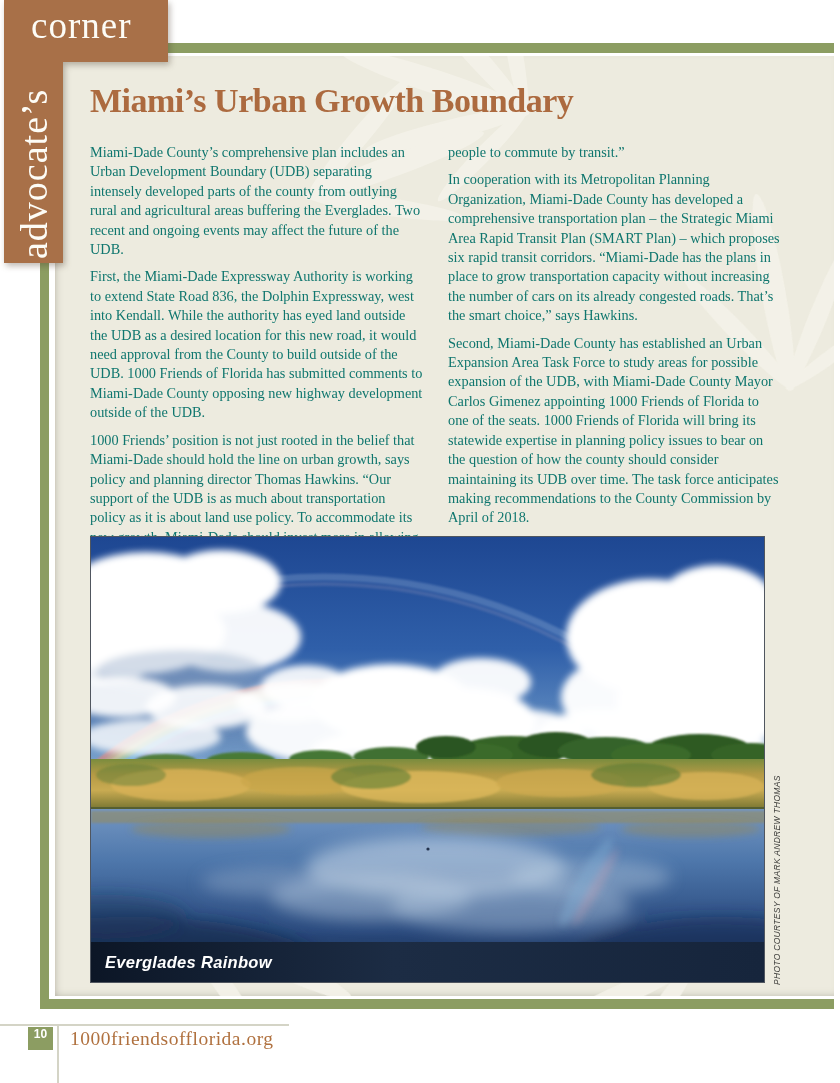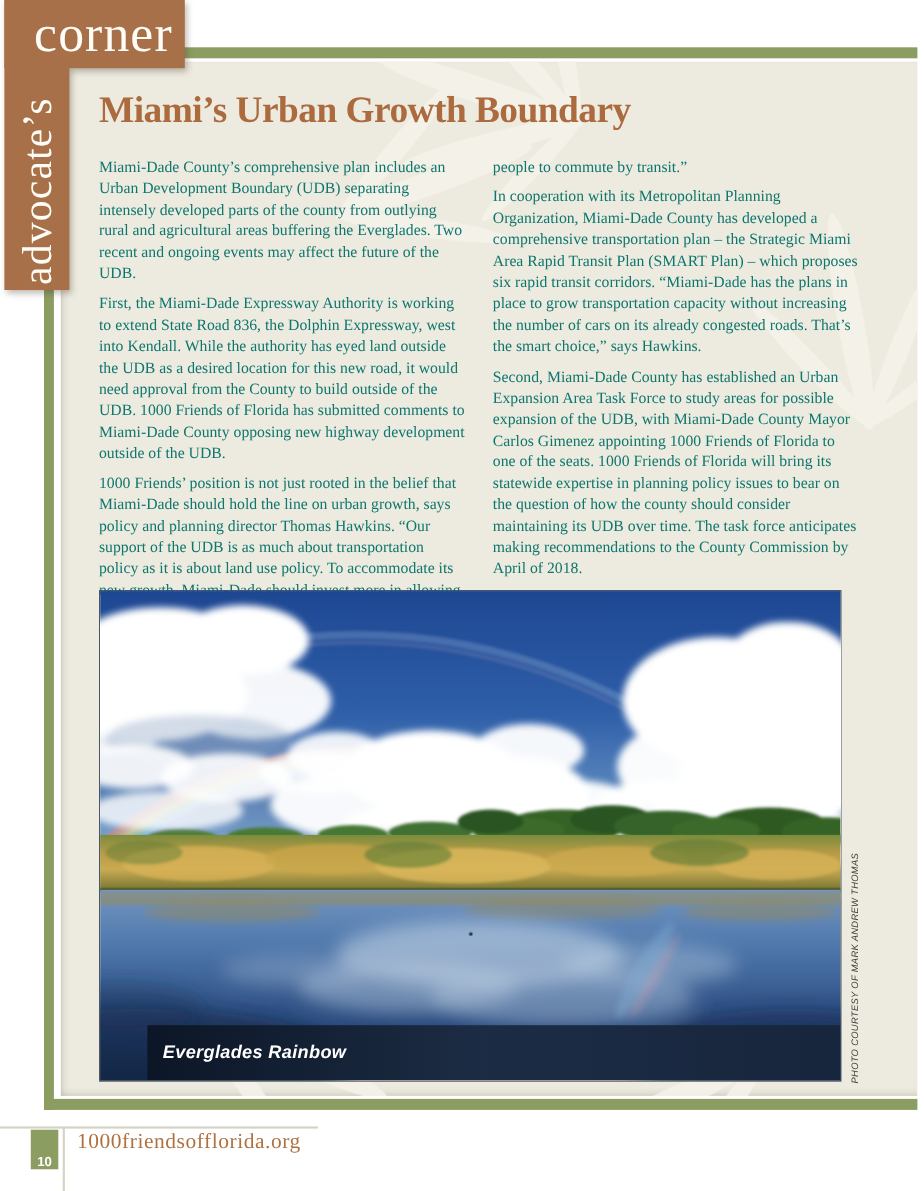--- a/index.html
+++ b/index.html
@@ -13,53 +13,53 @@
 
   
   .panel { position:absolute; left:55px; top:56px; width:779px; height:940px; background:#edebdf;
            box-shadow: inset 6px 0 9px -7px rgba(90,85,70,.45), inset 0 -6px 9px -7px rgba(90,85,70,.35); }
   .watermark { position:absolute; left:0; top:0; width:779px; height:940px; pointer-events:none; }
 
   
   .tab { position:absolute; left:0; top:0; filter:drop-shadow(2px 3px 3px rgba(70,55,40,.35)); z-index:30; }
   .tab-h { position:absolute; left:4px; top:0; width:164px; height:62px; background:#a87048; }
   .tab-v { position:absolute; left:4px; top:0; width:59px;  height:263px; background:#a87048; }
-  .tab-corner-label { position:absolute; left:31px; top:4px; font-size:47px; color:#fdfcf6;
+  .tab-corner-label { position:absolute; left:31px; top:4px; font-size:37px; color:#fdfcf6;
                       letter-spacing:1px; white-space:nowrap; }
   .tab-vert-label { position:absolute; left:12px; top:259px; transform:rotate(-90deg);
                     transform-origin:0 0; font-size:38px; color:#fdfcf6; letter-spacing:1px;
                     white-space:nowrap; }
 
   
   .article-title { position:absolute; left:90px; top:82px; width:690px; font-size:34px; font-weight:bold;
                    color:#ac6a3f; letter-spacing:-0.5px; white-space:nowrap; z-index:5; }
   .col { position:absolute; top:143px; width:334px; font-size:14.3px; line-height:19.4px; color:#0f766e;
          z-index:5; }
   .col-left  { left:90px; }
   .col-right { left:448px; }
   .col p { margin:0 0 8px 0; }
 
   
   .photo-frame { position:absolute; left:90px; top:536px; width:675px; height:447px;
                  border:1px solid #50565f; z-index:10; overflow:hidden; }
   .photo-frame svg { display:block; }
-  .caption-bar { position:absolute; left:0; bottom:0; width:100%; height:50px;
+  .caption-bar { position:absolute; left:0; bottom:0; width:100%; height:40px;
                  background:linear-gradient(90deg,#0c1626 0%,#1c2c44 45%,#16253c 100%);
-                 display:flex; align-items:center;margin-left:43px; }
+                 display:flex; align-items:center; }
   .caption-text { font-family:"Liberation Sans", sans-serif; font-style:italic; font-weight:600;
                   font-size:16.5px; color:#ffffff; padding-left:14px; letter-spacing:.3px; }
   .photo-credit { position:absolute; left:772px; top:985px; transform:rotate(-90deg);
                   transform-origin:0 0; font-family:"Liberation Sans", sans-serif; font-style:italic;
                   font-size:8.5px; color:#3f3f3c; letter-spacing:.3px; white-space:nowrap; z-index:11; }
 
   
   .footer-rule  { position:absolute; left:0; top:1024px; width:289px; height:2px; background:#d4d4c6; }
   .footer-vrule { position:absolute; left:57px; top:1024px; width:2px; height:59px; background:#d4d4c6; }
-  .page-number-box { position:absolute; left:28px; top:1027px; width:25px; height:36px; background:#8c9d62;
-                     display:flex; align-items:flex-end; justify-content:center; }
+  .page-number-box { position:absolute; left:28px; top:1027px; width:25px; height:23px; background:#8c9d62;
+                     display:flex; align-items:flex-start; justify-content:center; }
   .page-number { font-family:"Liberation Sans", sans-serif; font-weight:bold; font-size:12px; color:#ffffff; }
   .footer-site { position:absolute; left:70px; top:1028px; font-size:19.5px; color:#b0713f;
                  letter-spacing:.5px; text-decoration:none; }
 </style>
 </head>
 <body>
 
 <div class="frame-top"></div>
 <div class="frame-left"></div>
 <div class="frame-bottom"></div>

